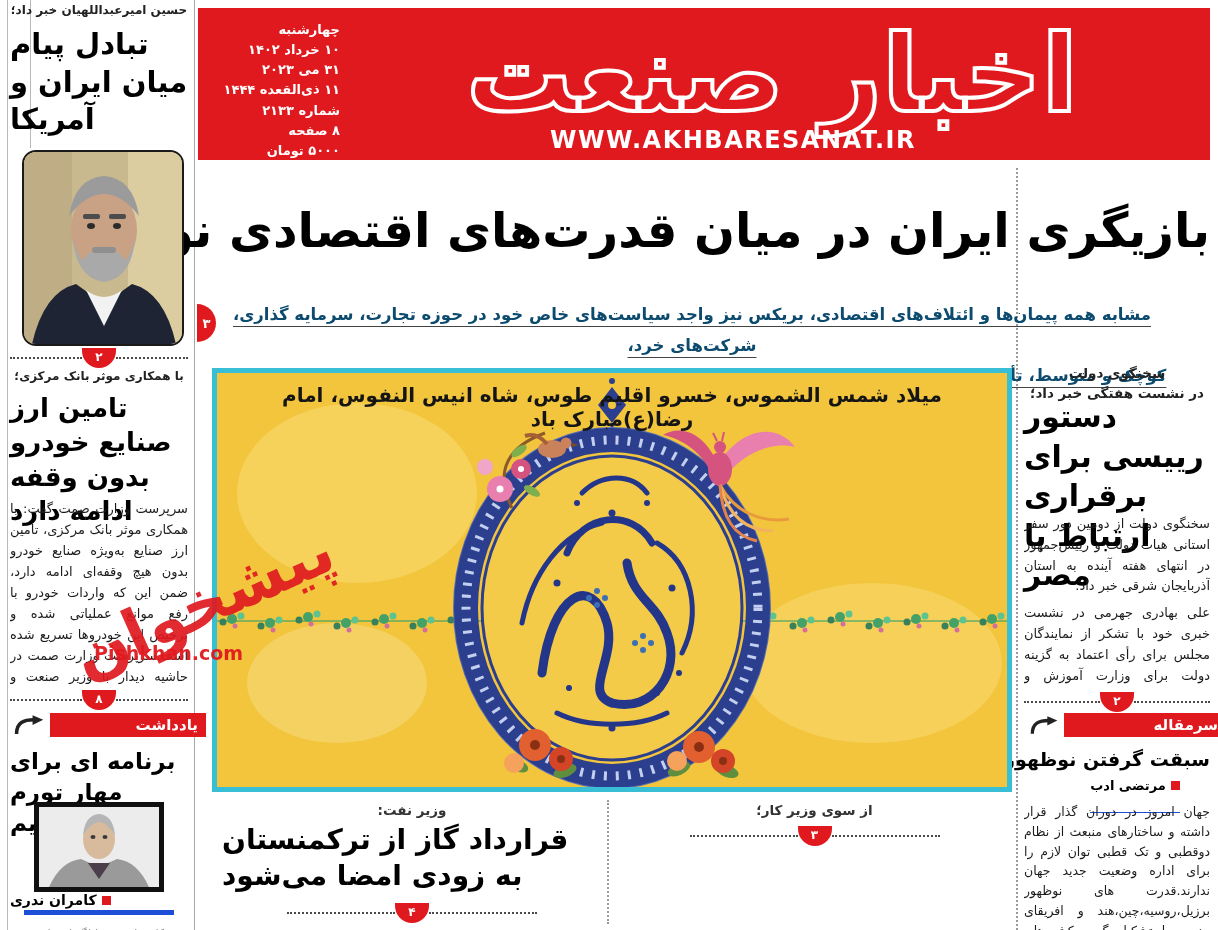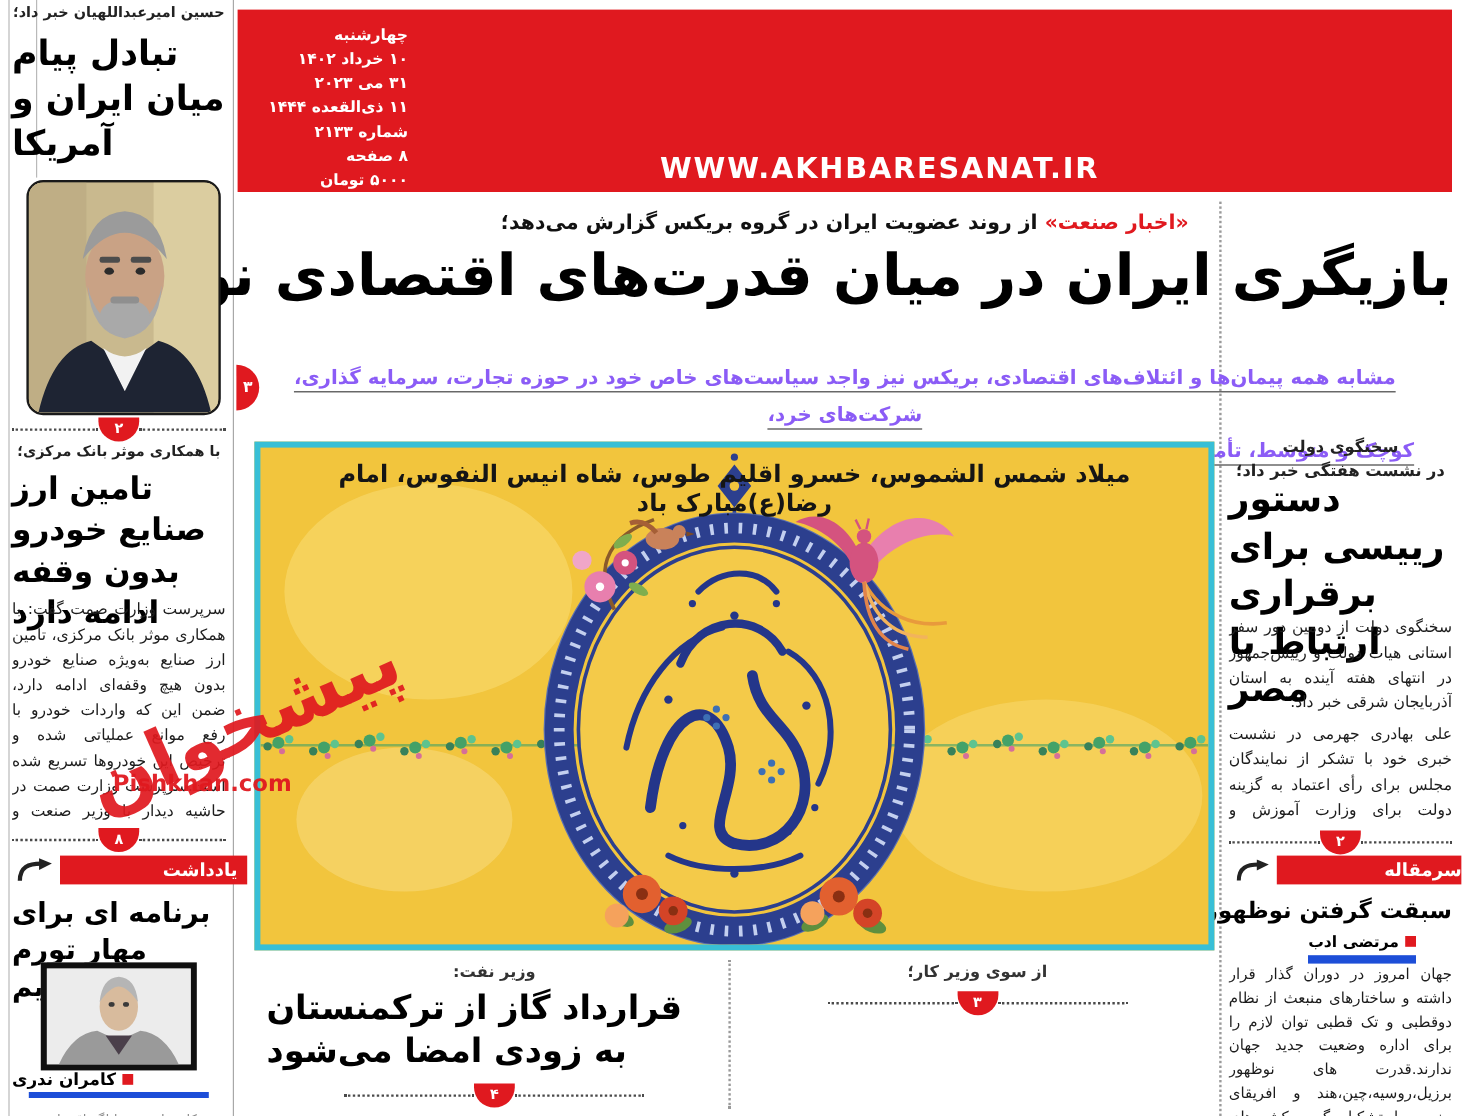--- a/index.html
+++ b/index.html
@@ -32,22 +32,22 @@
     -webkit-text-stroke:4px #ffffff;text-shadow:0 0 1px #fff;white-space:nowrap;}
   .site-url{position:absolute;left:300px;bottom:6px;width:470px;text-align:center;
     color:#fff;font-weight:bold;font-size:24px;letter-spacing:1.5px;direction:ltr;}
 
   
   .lead-kicker{left:198px;top:176px;width:1012px;text-align:center;
     font-size:17px;font-weight:bold;color:#111;}
   .lead-kicker .brand{color:var(--red);}
   .lead-headline{left:198px;top:202px;width:1012px;text-align:center;
     font-size:48px;font-weight:bold;color:#000;white-space:nowrap;letter-spacing:-1px;}
-  .lead-sub{left:212px;top:300px;width:984px;text-align:center;
-    font-size:16.5px;font-weight:bold;color:#8b5cf6;line-height:1.85;}
+  .lead-sub{left:200px;top:300px;width:984px;text-align:center;
+    font-size:16.5px;font-weight:bold;color:#0c4a6e;line-height:1.85;}
   .lead-sub .u{text-decoration:underline;text-underline-offset:6px;
     text-decoration-thickness:1px;text-decoration-color:#444;}
   .lead-badge{left:197px;top:304px;width:19px;height:38px;background:var(--red);
     border-radius:0 19px 19px 0;color:#fff;display:flex;align-items:center;
     justify-content:center;font-size:13px;font-weight:bold;}
 
   
   .kicker{font-weight:bold;color:#222;text-align:center;}
   .headline{font-weight:bold;color:#000;text-align:left;}
   .body-text{color:#1c1c1c;text-align:justify;}
@@ -88,21 +88,21 @@
   .r-headline{left:1024px;top:397px;width:186px;font-size:30px;line-height:1.32;}
   .r-body{left:1024px;top:514px;width:186px;height:172px;font-size:13px;
     line-height:1.6;overflow:hidden;}
   .r-body p{margin:0 0 6px 0;}
   .r-badgerow{left:1024px;top:692px;width:186px;}
   .ed-arrow{left:1026px;top:713px;width:36px;}
   .ed-bar{left:1064px;top:713px;width:146px;}
   .ed-headline{left:1024px;top:748px;width:186px;font-size:19px;white-space:nowrap;}
   .ed-author{left:1024px;top:778px;width:186px;text-align:center;font-size:13px;
     font-weight:bold;}
-  .ed-author .inner{border-bottom:7px solid #1d4ed8;padding-bottom:3px;margin-left:36px;}
+  .ed-author .inner{border-bottom:1px solid #1d4ed8;padding-bottom:19px;margin-left:36px;}
   .ed-body{left:1024px;top:802px;width:186px;height:128px;font-size:12.5px;
     line-height:1.58;overflow:hidden;}
 
   
   .cimg{left:212px;top:368px;width:790px;height:414px;border:5px solid var(--cyan);
     background:var(--yellow);overflow:hidden;}
   .cimg-caption{position:absolute;left:20px;right:20px;top:10px;text-align:center;
     font-size:20px;font-weight:bold;color:#151515;z-index:2;}
   .cimg svg{position:absolute;left:0;top:0;}
 
@@ -135,26 +135,24 @@
   <div class="abs banner">
     <div class="date-block">
       <div>چهارشنبه</div>
       <div>۱۰ خرداد ۱۴۰۲</div>
       <div>۳۱ می ۲۰۲۳</div>
       <div>۱۱ ذی‌القعده ۱۴۴۴</div>
       <div>شماره ۲۱۳۳</div>
       <div>۸ صفحه</div>
       <div>۵۰۰۰ تومان</div>
     </div>
+    <div class="logo">اخبار صنعت</div>
     <div class="site-url">WWW.AKHBARESANAT.IR</div>
   </div>
 
-  <div class="abs lead-kicker">
-    <span class="brand">«اخبار صنعت»</span><span> از روند عضویت ایران در گروه بریکس گزارش می‌دهد؛</span>
-  </div>
   <div class="abs lead-headline">بازیگری ایران در میان قدرت‌های اقتصادی نوظهور</div>
   <div class="abs lead-sub">
     <span class="u">مشابه همه پیمان‌ها و ائتلاف‌های اقتصادی، بریکس نیز واجد سیاست‌های خاص خود در حوزه تجارت، سرمایه گذاری، شرکت‌های خرد،</span><br>
     <span class="u">کوچک و متوسط، تأمین مالی، تغییرات اقلیمی، انرژی، توسعه زیرساخت، امنیت غذایی و در نهایت توسعه انسانی است</span>
   </div>
   <div class="abs lead-badge">۳</div>
 
   <div class="abs kicker s1-kicker">حسین امیرعبداللهیان خبر داد؛</div>
   <div class="abs headline s1-headline">تبادل پیام میان ایران و آمریکا</div>
   <div class="abs s1-photo">

